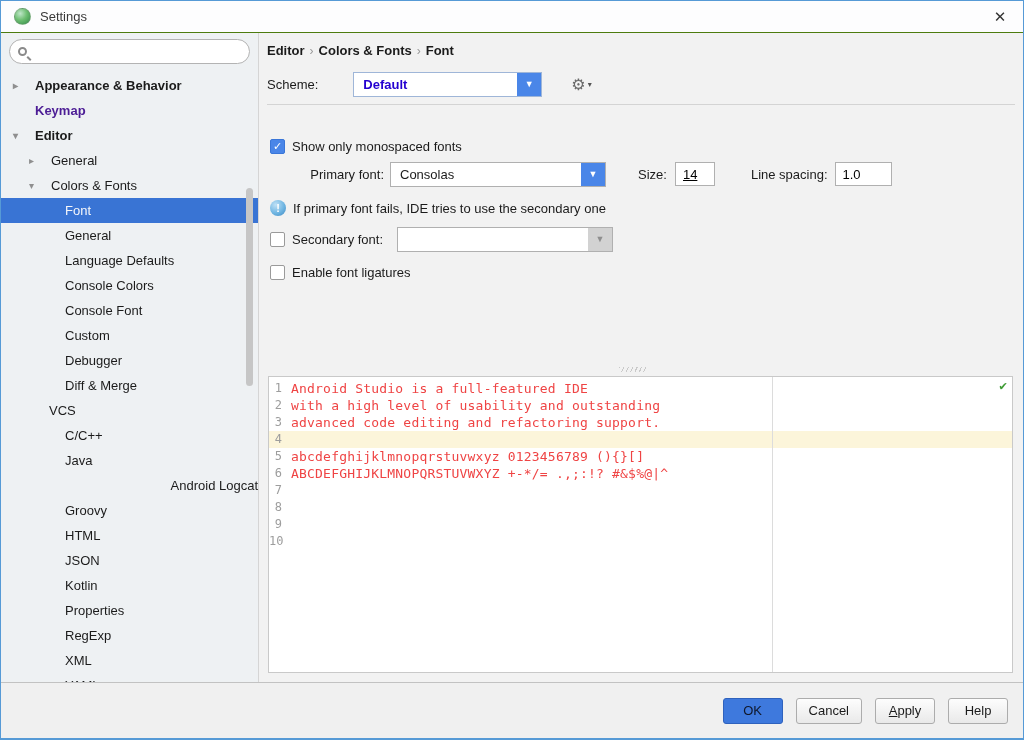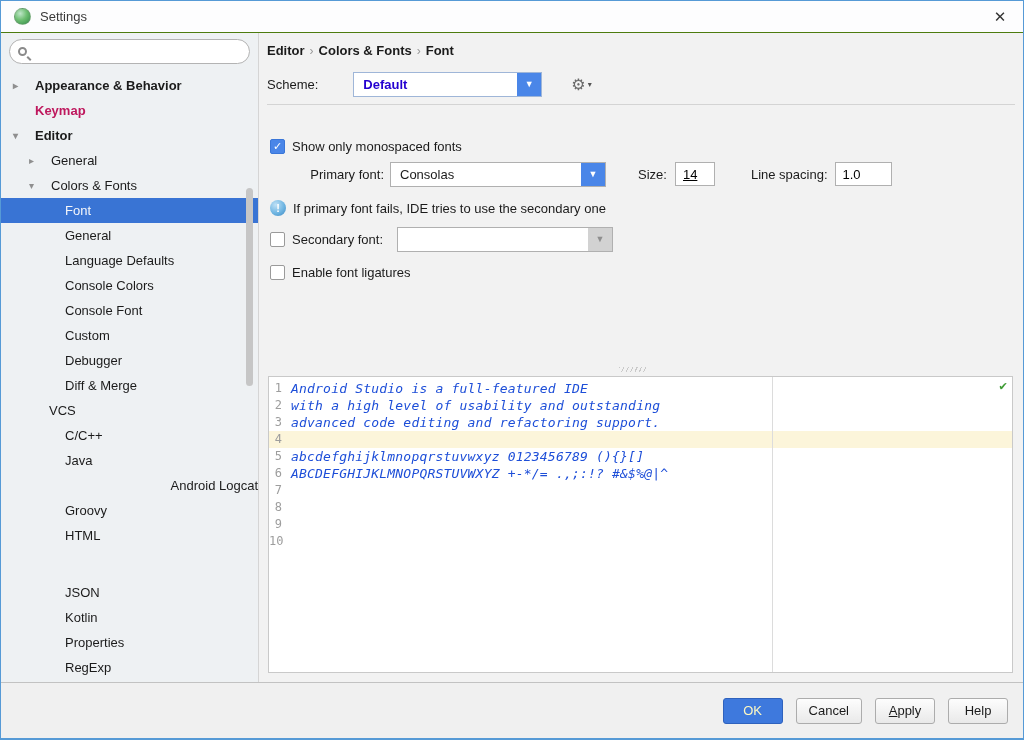--- a/index.html
+++ b/index.html
@@ -27,21 +27,21 @@
                 display:flex; align-items:center; padding-left:8px; }
   .mag-icon { width:9px; height:9px; border:2px solid #8a8a8a; border-radius:50%; position:relative; }
   .mag-icon::after { content:""; position:absolute; width:2px; height:5px; background:#8a8a8a;
                      transform:rotate(-45deg); left:8px; top:7px; }
   .searchwrap input { border:none; outline:none; flex:1; height:18px; margin-left:6px;
                       font-family:"Liberation Sans",sans-serif; font-size:13px; background:transparent; }
 
   .tree { position:absolute; top:40px; left:0; right:0; }
   .tree-row { height:25px; display:flex; align-items:center; cursor:pointer; white-space:nowrap; }
   .tree-row.bold { font-weight:bold; }
-  .tree-row.accent { color:#be185d; font-weight:bold; }
+  .tree-row.accent { color:#4c1d95; font-weight:bold; }
   .tree-row.selected { background:#3974d4; color:#f4f6fa; }
   .tree-arrow { width:22px; color:#8f8f8f; font-size:10px; flex:none; }
 
   .side-scroll { position:absolute; right:5px; top:155px; width:7px; height:198px;
                  background:#c6c6c6; border-radius:4px; }
 
   
   .content { flex:1; position:relative; background:#f2f2f2; }
   .breadcrumb { position:absolute; left:8px; top:10px; font-weight:bold; color:#1b1b1b; }
   .crumb-sep { color:#9a9a9a; font-weight:normal; margin:0 5px; font-size:12px; }
@@ -81,33 +81,33 @@
               background:repeating-linear-gradient(115deg,#c9c9c9 0 1px,transparent 1px 4px); cursor:row-resize; }
 
   
   .editor { position:absolute; left:9px; top:343px; width:745px; height:297px;
             background:#fff; border:1px solid #c9c9c9; overflow:hidden;
             font-family:"DejaVu Sans Mono", monospace; font-size:13px; }
   .ed-inner { position:relative; width:100%; height:100%; padding-top:3px; }
   .code-line { display:flex; height:17px; line-height:17px; position:relative; }
   .code-line.hl { background:#fcf5da; }
   .ln { width:22px; text-align:right; padding-right:9px; color:#9d9d9d; flex:none; font-size:12px; }
-  .code-text { white-space:pre; color:#1d4ed8; letter-spacing:0.2px;font-style:italic; }
+  .code-text { white-space:pre; color:#ef4444; letter-spacing:0.2px; }
   .margin-guide { position:absolute; left:503px; top:0; bottom:0; width:1px; background:#dcdcdc; }
   .inspect-ok { position:absolute; right:5px; top:2px; color:#3f9c35; font-size:13px;
                 font-weight:bold; cursor:pointer; line-height:13px; }
 
   
   .footer { position:absolute; left:0; right:0; bottom:0; height:56px; background:#f0f0f0;
             border-top:1px solid #c2c2c2; display:flex; align-items:center; justify-content:flex-end;
             padding-right:15px; }
   .btn { height:26px; min-width:60px; margin-left:13px; border:1px solid #acacac; border-radius:3px;
          background:linear-gradient(#fdfdfd,#e9e9e9); font-family:"Liberation Sans",sans-serif;
          font-size:13px; color:#1b1b1b; cursor:pointer; padding:0 12px; }
-  .btn.primary { background:#3e79dd; border-color:#2f62bd; color:#fef9c3; }
+  .btn.primary { background:#3e79dd; border-color:#2f62bd; color:#0f172a; }
 </style>
 </head>
 <body>
 
 <div class="window">
 
   <div class="titlebar">
     <span class="app-icon"></span>
     <span class="title-text">Settings</span>
     <span class="close-btn">✕</span>
@@ -176,21 +176,21 @@
           </div>
           <div class="tree-row" style="padding-left: 64px; justify-content: flex-end;">
             <span>Android Logcat</span>
           </div>
           <div class="tree-row" style="padding-left: 64px;">
             <span>Groovy</span>
           </div>
           <div class="tree-row" style="padding-left: 64px;">
             <span>HTML</span>
           </div>
-          <div class="tree-row" style="padding-left: 64px; margin-top: 32px;">
+          <div class="tree-row" style="padding-left: 64px;">
             <span>JSON</span>
           </div>
           <div class="tree-row" style="padding-left: 64px;">
             <span>Kotlin</span>
           </div>
           <div class="tree-row" style="padding-left: 64px;">
             <span>Properties</span>
           </div>
           <div class="tree-row" style="padding-left: 64px;">
             <span>RegExp</span>

